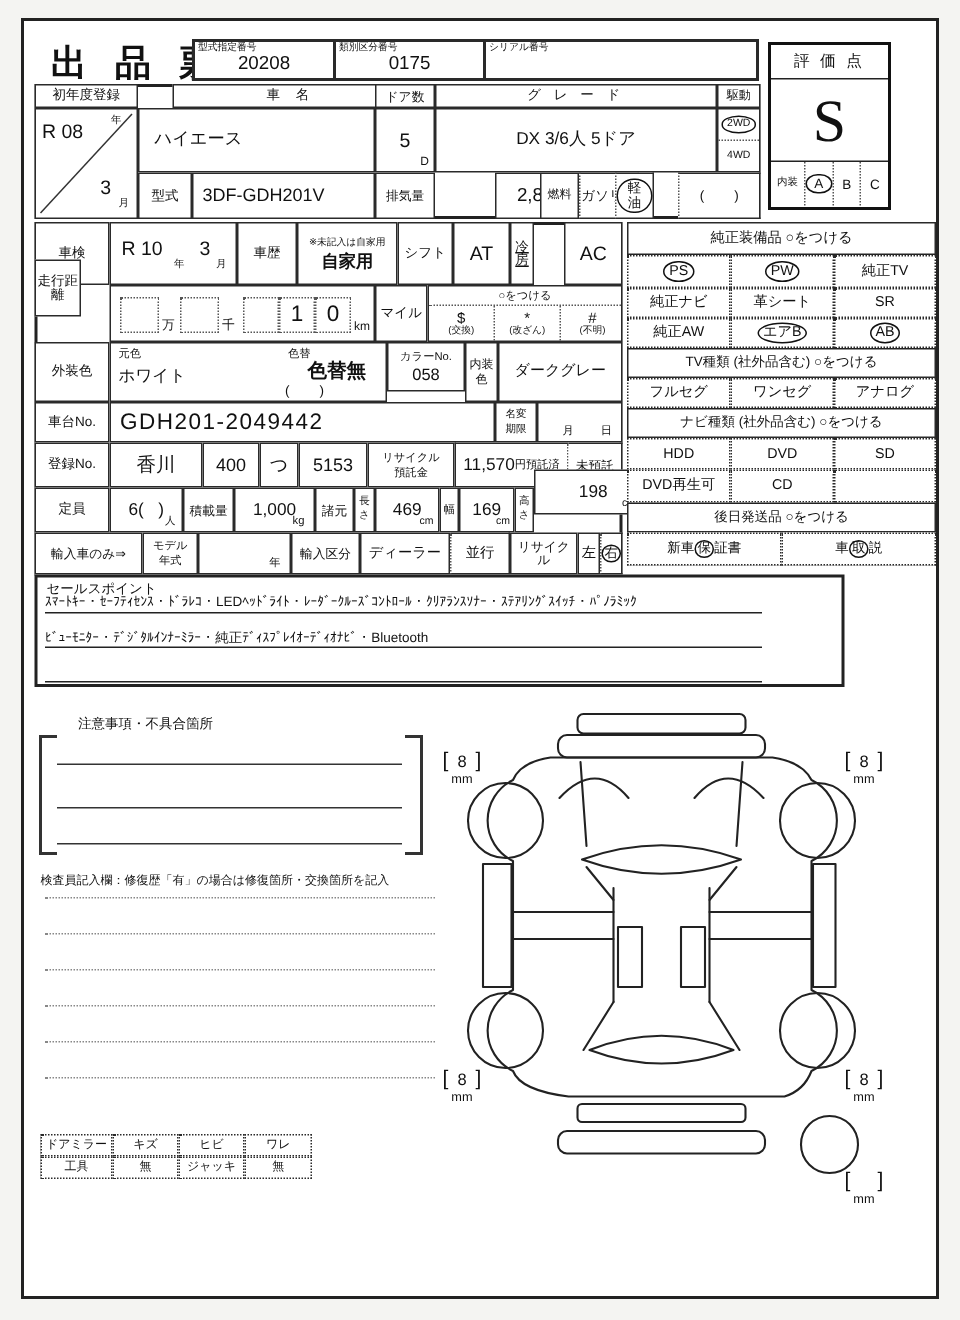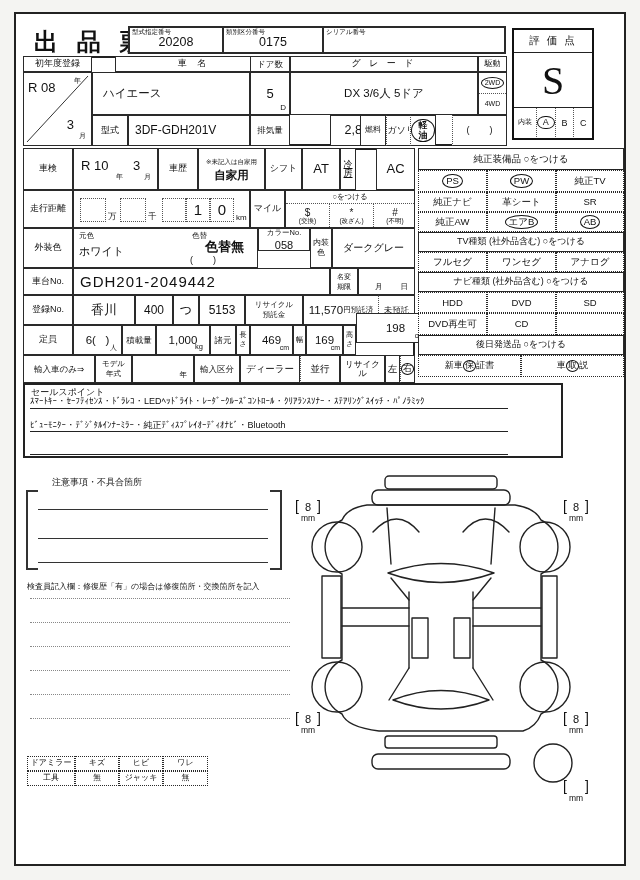--- a/index.html
+++ b/index.html
@@ -103,21 +103,21 @@
 <div class="cell f12 left" style="left:128px;top:115px;width:122px;height:31px;padding-left:6px;">3DF-GDH201V</div>
 <div class="cell f85" style="left:250px;top:115px;width:40px;height:31px;">排気量</div>
 <div class="cell" style="left:290px;top:115px;width:70px;height:31px;margin-left:40px;">
   <span class="f125">2,800</span>
   <span class="f75" style="align-self:flex-end;margin:0 0 5px 2px;">cc</span>
 </div>
 <div class="cell f8" style="left:360px;top:115px;width:26px;height:31px;">燃料</div>
 <div class="cell f9" style="left:386px;top:115px;width:40px;height:31px;border-left:1px dotted #555;">
     <span>ガソリン</span>
   </div>
-<div class="cell f9" style="left:410px;top:115px;width:26px;height:31px;border-left:1px dotted #555;font-weight:bold;">
+<div class="cell f9" style="left:410px;top:115px;width:26px;height:31px;border-left:1px dotted #555;">
     <span class="circled">軽油</span>
   </div>
 <div class="cell f9 pre" style="left:452px;top:115px;width:55px;height:31px;border-left:1px dotted #555;">(        )</div>
 
 <div class="abs blk" style="left:23px;top:148px;width:392px;height:236px;"></div>
 
 <div class="cell f9" style="left:23px;top:148px;width:50px;height:42px;">車検</div>
 <div class="cell" style="left:73px;top:148px;width:85px;height:42px;">
   <span class="abs f13" style="left:7px;top:10px;">R 10</span>
   <span class="abs f7" style="left:42px;top:24px;">年</span>
@@ -127,21 +127,21 @@
 <div class="cell f9" style="left:158px;top:148px;width:40px;height:42px;">車歴</div>
 <div class="cell col" style="left:198px;top:148px;width:67px;height:42px;">
   <span class="f65" style="margin-top:2px;">※未記入は自家用</span>
   <span class="f115 bold" style="margin-top:3px;">自家用</span>
 </div>
 <div class="cell f9" style="left:265px;top:148px;width:37px;height:42px;">シフト</div>
 <div class="cell f13" style="left:302px;top:148px;width:38px;height:42px;">AT</div>
 <div class="cell f9" style="left:340px;top:148px;width:16px;height:42px;text-decoration:underline;">冷房</div>
 <div class="cell f13" style="left:376px;top:148px;width:39px;height:42px;">AC</div>
 
-<div class="cell f9" style="left:23px;top:190px;width:50px;height:38px;">走行距離</div>
+<div class="cell f9" style="left:23px;top:173px;width:31px;height:38px;">走行距離</div>
 <div class="cell" style="left:73px;top:190px;width:177px;height:38px;">
   <div class="dotbox" style="left:6px;top:7px;width:26px;height:24px;"></div>
   <span class="abs f85" style="left:34px;top:21px;">万</span>
   <div class="dotbox" style="left:46px;top:7px;width:26px;height:24px;"></div>
   <span class="abs f85" style="left:74px;top:21px;">千</span>
   <div class="dotbox f15" style="left:88px;top:7px;width:24px;height:24px;"></div>
   <div class="dotbox f15" style="left:112px;top:7px;width:24px;height:24px;">1</div>
   <div class="dotbox f15" style="left:136px;top:7px;width:24px;height:24px;">0</div>
   <span class="abs f8" style="left:162px;top:23px;">km</span>
 </div>
@@ -163,21 +163,21 @@
 </div>
 
 <div class="cell f9" style="left:23px;top:228px;width:50px;height:40px;">外装色</div>
 <div class="cell" style="left:73px;top:228px;width:185px;height:40px;">
   <span class="abs f75" style="left:5px;top:3px;">元色</span>
   <span class="abs f11" style="left:5px;top:17px;">ホワイト</span>
   <span class="abs f75" style="left:118px;top:3px;">色替</span>
   <span class="abs f13 bold" style="left:131px;top:11px;">色替無</span>
   <span class="abs f9 pre" style="left:116px;top:27px;">(        )</span>
 </div>
-<div class="cell col" style="left:258px;top:228px;width:52px;height:23px;">
+<div class="cell col" style="left:258px;top:228px;width:52px;height:33px;">
   <span class="f75" style="margin-top:2px;">カラーNo.</span>
   <span class="f11" style="margin-top:3px;">058</span>
 </div>
 <div class="cell f8 brk" style="left:310px;top:228px;width:22px;height:40px;padding:2px;line-height:1.2;">内装色</div>
 <div class="cell f10" style="left:332px;top:228px;width:83px;height:40px;">ダークグレー</div>
 
 <div class="cell f9" style="left:23px;top:268px;width:50px;height:27px;">車台No.</div>
 <div class="cell f15 left" style="left:73px;top:268px;width:257px;height:27px;padding-left:6px;letter-spacing:1px;">GDH201-2049442</div>
 <div class="cell col f7" style="left:330px;top:268px;width:28px;height:27px;line-height:1.3;">
   <span>名変</span>

